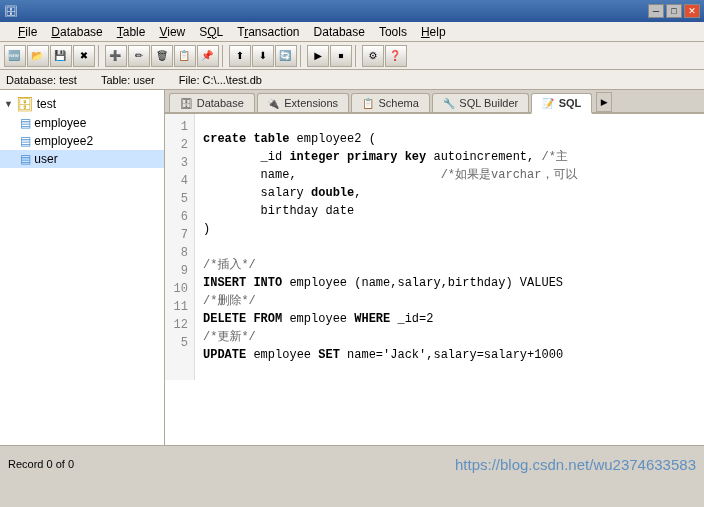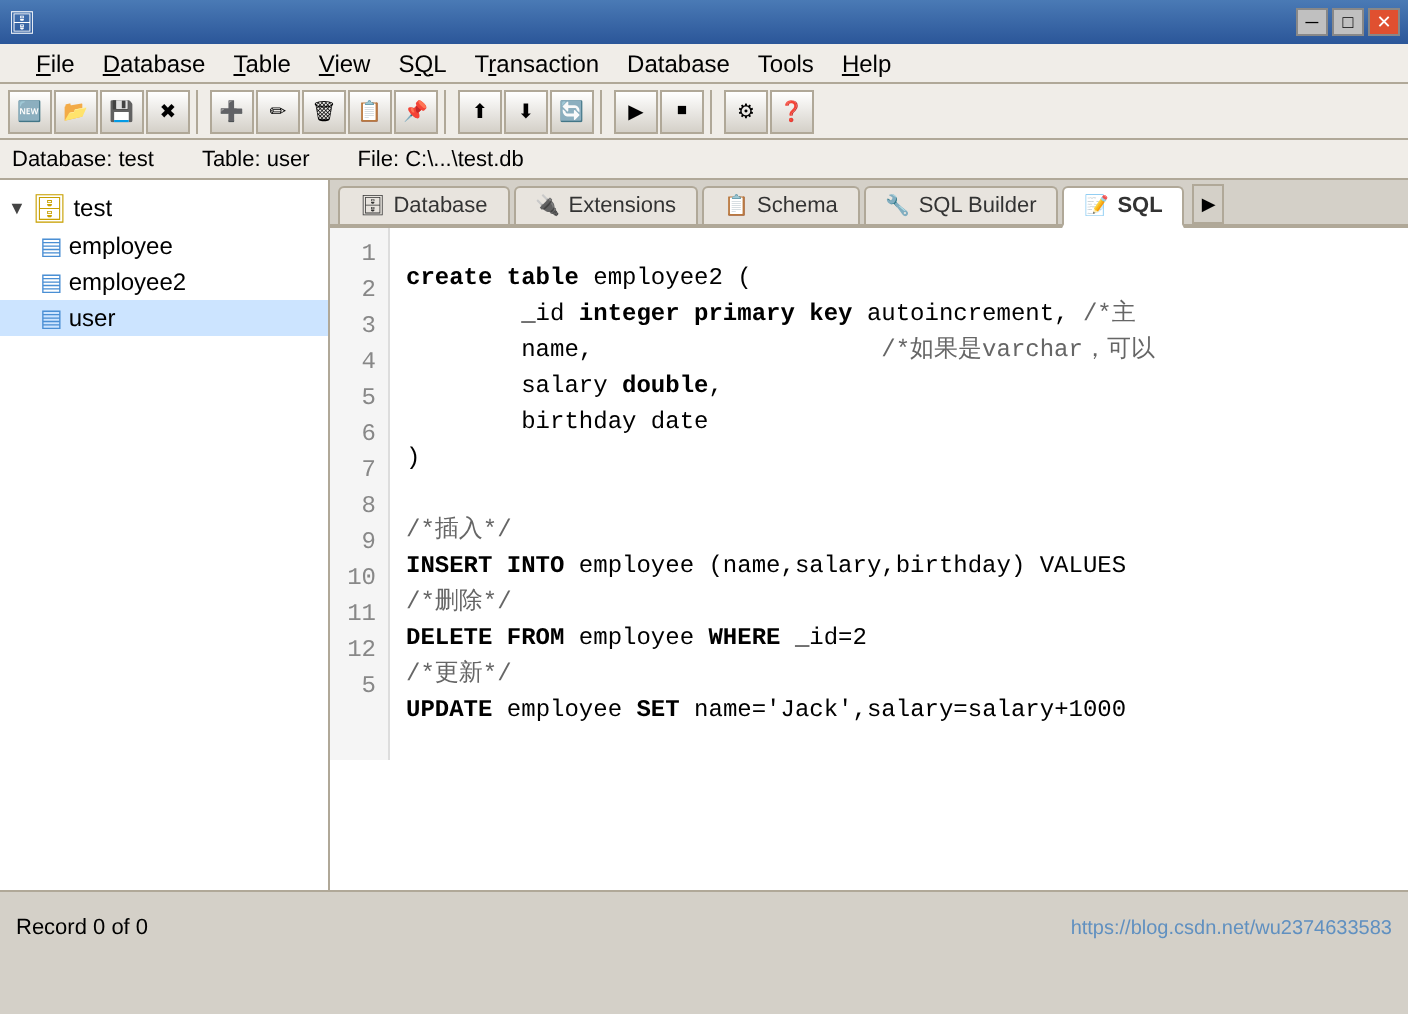--- a/index.html
+++ b/index.html
@@ -211,21 +211,21 @@
     #bottom-bar {
       background: #d4d0c8;
       height: 20px;
       display: flex;
       align-items: center;
       justify-content: space-between;
       padding: 18px 8px;
       border-top: 1px solid #b0a898;
       font-size: 11px;
     }
-    .watermark { color: #6090c0; font-size: 10px; }
+    .watermark { color: #6090c0; font-size: 15px; }
 
     
     .tab-nav-btn {
       width: 16px;
       height: 20px;
       background: #d4d0c8;
       border: 1px solid #b0a898;
       cursor: pointer;
       display: flex;
       align-items: center;

